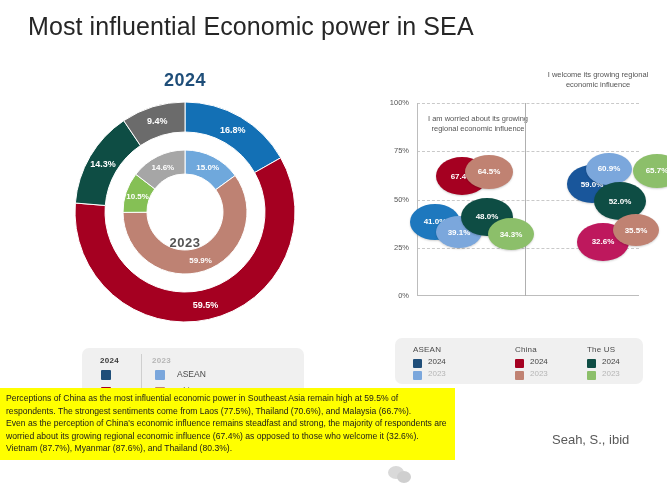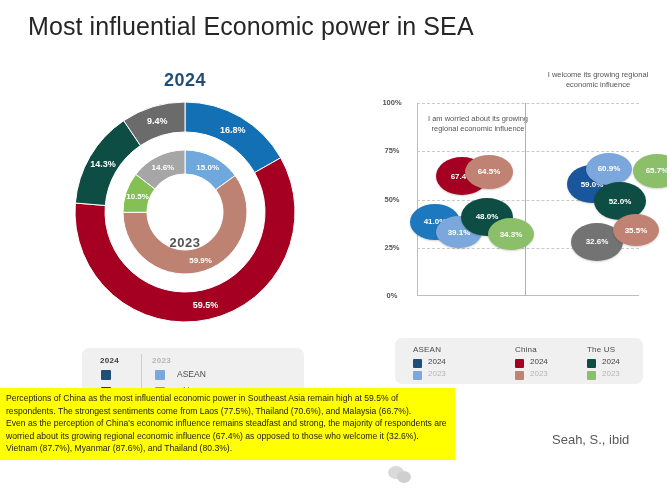--- a/index.html
+++ b/index.html
@@ -50,22 +50,22 @@
     position:absolute;font-size:7.5px;color:#555;text-align:center;
     line-height:10px;width:120px;
   }
   .col-head.left{left:43px;top:8px;margin-top:44px;}
   .col-head.right{left:163px;top:8px;}
   .axis-line-left{position:absolute;left:42px;top:41px;width:1px;height:193px;background:#bdbdbd;}
   .axis-line-bottom{position:absolute;left:42px;top:233px;width:222px;height:1px;background:#bdbdbd;}
   .axis-line-mid{position:absolute;left:150px;top:41px;width:1px;height:193px;background:#b0b0b0;}
   .gridline{position:absolute;left:42px;width:222px;height:0;border-top:1px dashed #c9c9c9;}
   .ytick{
-    position:absolute;right:0;width:34px;text-align:center;
-    font-size:7.5px;font-weight:bold;color:#555;
+    position:absolute;right:0;width:34px;text-align:right;
+    font-size:7.5px;font-weight:normal;color:#555;
   }
   .bubble{
     position:absolute;border-radius:50%;
     display:flex;align-items:center;justify-content:center;
     font-size:8px;font-weight:bold;color:#ffffff;
     box-shadow:0 1px 2px rgba(0,0,0,.18);
   }
 
   
   .bubble-legend{
@@ -221,21 +221,21 @@
       </div>
       <div class="bubble" style="left: 211px; top: 90.62px; width: 46px; height: 32px; background: rgb(123, 167, 220);">
         <span>60.9%</span>
       </div>
       <div class="bubble" style="left: 219px; top: 120.43px; width: 52px; height: 38px; background: rgb(14, 77, 68);">
         <span>52.0%</span>
       </div>
       <div class="bubble" style="left: 258px; top: 91.55px; width: 48px; height: 34px; background: rgb(140, 191, 106);">
         <span>65.7%</span>
       </div>
-      <div class="bubble" style="left: 196px; top: 160.96px; width: 52px; height: 38px; background: #737373; text-align: right;">
+      <div class="bubble" style="left: 202px; top: 160.96px; width: 52px; height: 38px; background: #be185d; text-align: right;">
         <span>32.6%</span>
       </div>
       <div class="bubble" style="left: 238px; top: 152.38px; width: 46px; height: 32px; background: rgb(192, 130, 114);">
         <span>35.5%</span>
       </div>
     </div>
 </div>
 
 <div class="bubble-legend">
   <div id="bubble-legend-groups">

